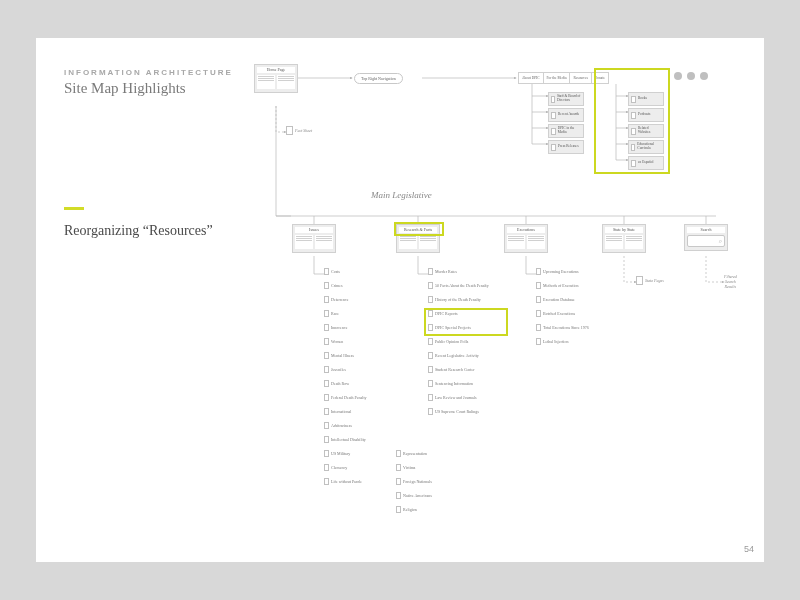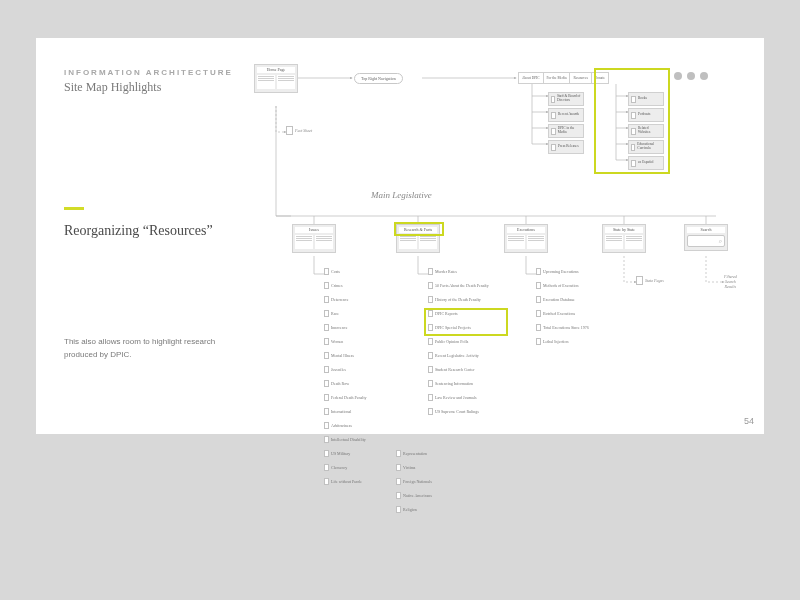--- a/index.html
+++ b/index.html
@@ -9,38 +9,38 @@
     width: 800px;
     height: 600px;
     overflow: hidden;
     position: relative;
   }
   .page {
     position: absolute;
     left: 36px;
     top: 38px;
     width: 728px;
-    height: 396px;
+    height: 524px;
     background: #fff;
   }
   .eyebrow {
     position: absolute;
     left: 28px;
     top: 30px;
     color: #a8a8a8;
     letter-spacing: 2px;
     font-size: 8px;
     font-weight: 600;
   }
   .subtitle {
     position: absolute;
     left: 28px;
     top: 42px;
     color: #7a7a7a;
-    font-size: 12px;
+    font-size: 15px;
     font-family: Georgia, serif;
   }
   .accent-bar {
     position: absolute;
     left: 28px;
     top: 169px;
     width: 20px;
     height: 3px;
     background: #d2dc28;
   }
@@ -251,21 +251,20 @@
 </head>
 <body>
 
 <div class="page">
 
   <div class="eyebrow">INFORMATION ARCHITECTURE</div>
   <div class="subtitle">Site Map Highlights</div>
 
   <div class="accent-bar"></div>
   <h2 class="headline">Reorganizing “Resources”</h2>
-  <p class="body-p2">This also allows room to highlight research produced by DPIC.</p>
 
   <div class="page-num">54</div>
 
   <div class="dots">
     <span></span>
       <span></span>
       <span></span>
   </div>
 
   <div class="canvas">

